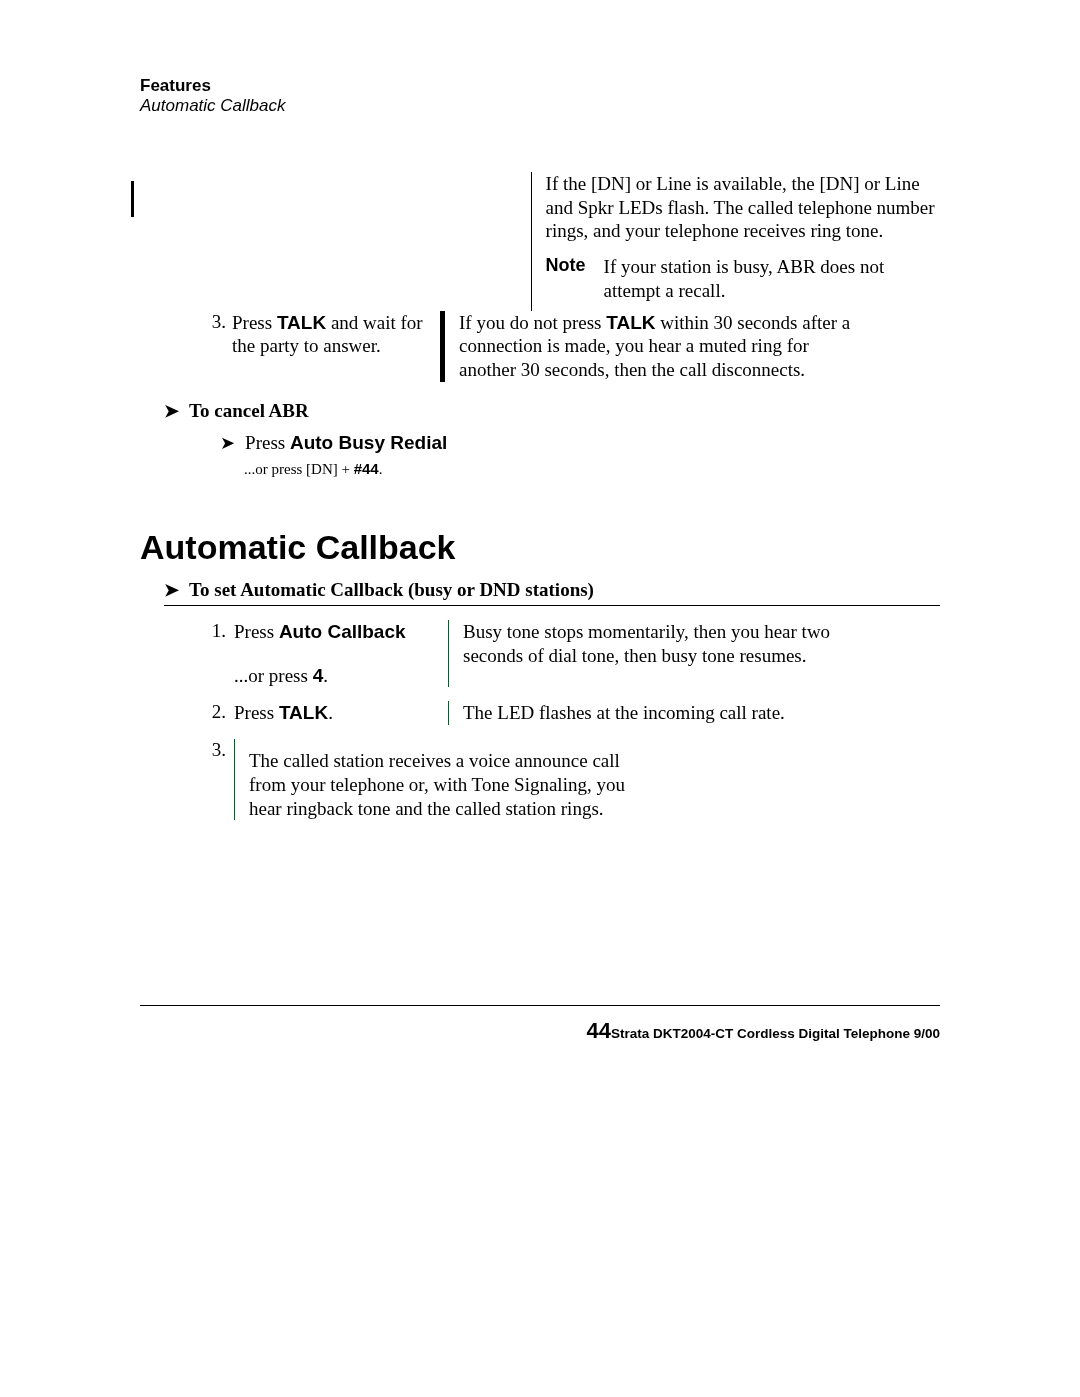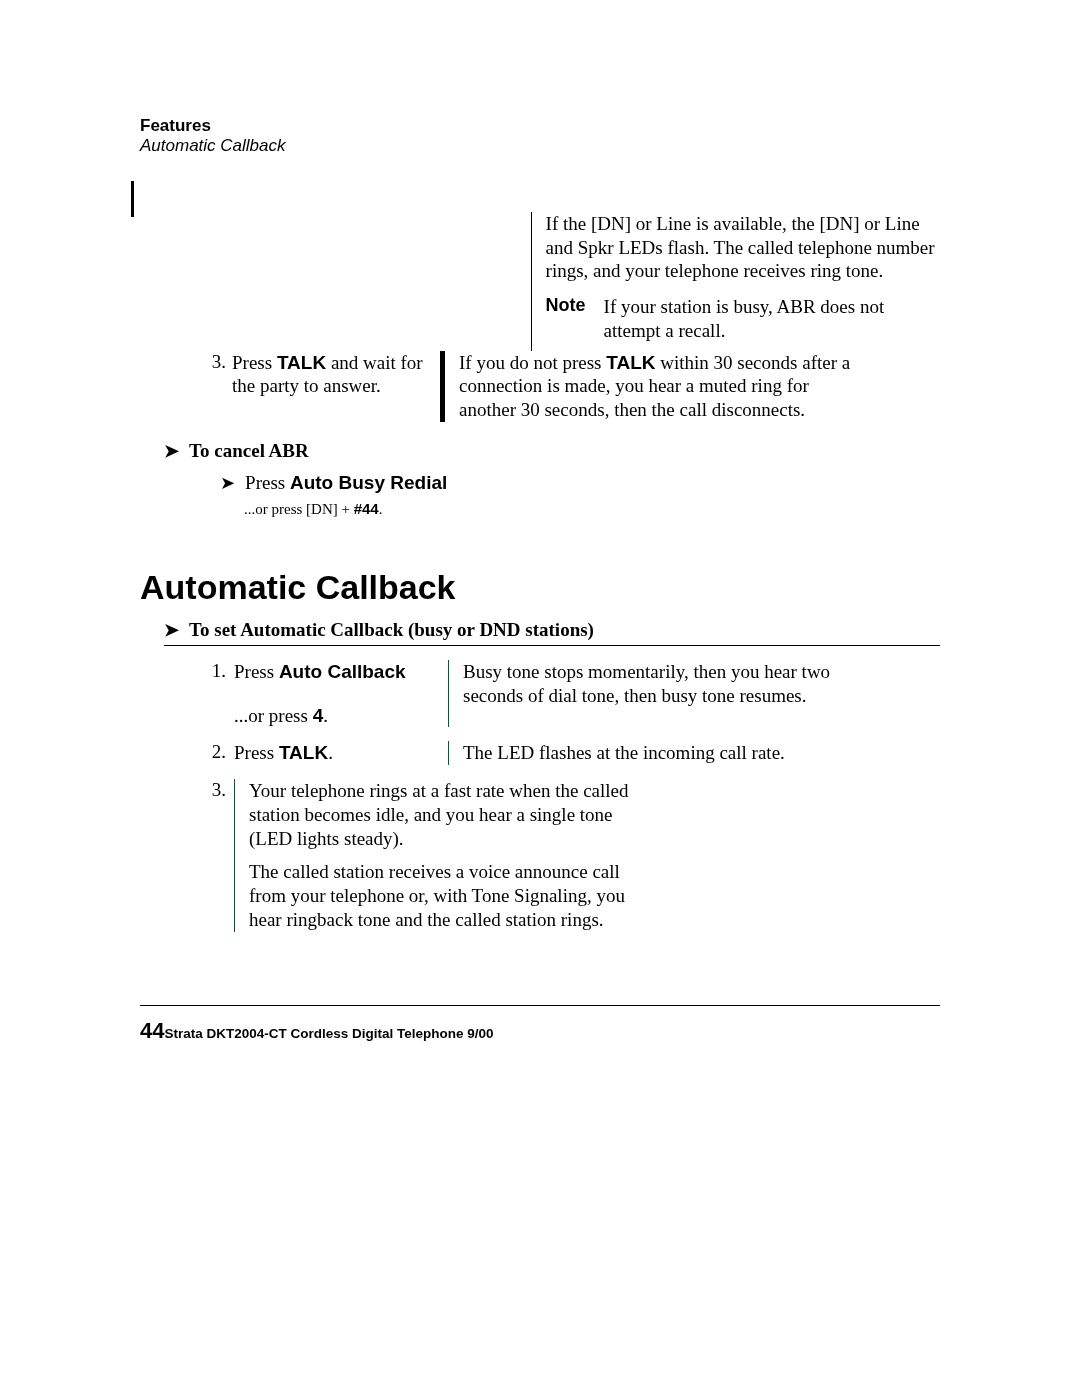--- a/index.html
+++ b/index.html
@@ -6,21 +6,21 @@
     margin: 0;
     padding: 0;
     background: #fff;
     font-family: "Times New Roman", Times, serif;
     color: #000;
     width: 1080px;
     height: 1397px;
     position: relative;
   }
   .page {
-    padding: 116px 140px 0 140px;
+    padding: 76px 140px 0 140px;
   }
   .header-block {
     margin-bottom: 55px;
   }
   .header-chapter {
     font-family: Arial, Helvetica, sans-serif;
     font-weight: bold;
     font-size: 17px;
     line-height: 1.2;
   }
@@ -179,21 +179,21 @@
     right: 140px;
     top: 1005px;
     border-top: 1.5px solid #000;
   }
   .footer {
     position: absolute;
     left: 140px;
     right: 140px;
     top: 1018px;
     display: flex;
-    justify-content: flex-start;
+    justify-content: flex-end;
     align-items: baseline;
   }
   .page-num {
     font-family: Arial, Helvetica, sans-serif;
     font-weight: bold;
     font-size: 22px;
   }
   .footer-text {
     font-family: Arial, Helvetica, sans-serif;
     font-weight: bold;
@@ -278,21 +278,20 @@
         <span>Press </span><span class="bold-sans">TALK</span><span>.</span>
       </div>
       <div class="stright">
         <div>The LED flashes at the incoming call rate.</div>
       </div>
     </div>
 
     <div class="strow">
       <div class="stnum">3.</div>
       <div class="stright">
-        <div>Your telephone rings at a fast rate when the called station becomes idle, and you hear a single tone (LED lights steady).</div>
         <div style="margin-top:10px;">The called station receives a voice announce call from your telephone or, with Tone Signaling, you hear ringback tone and the called station rings.</div>
       </div>
     </div>
 
   </div>
 
 </div>
 
 <div class="footer-rule"></div>
 <div class="footer">

